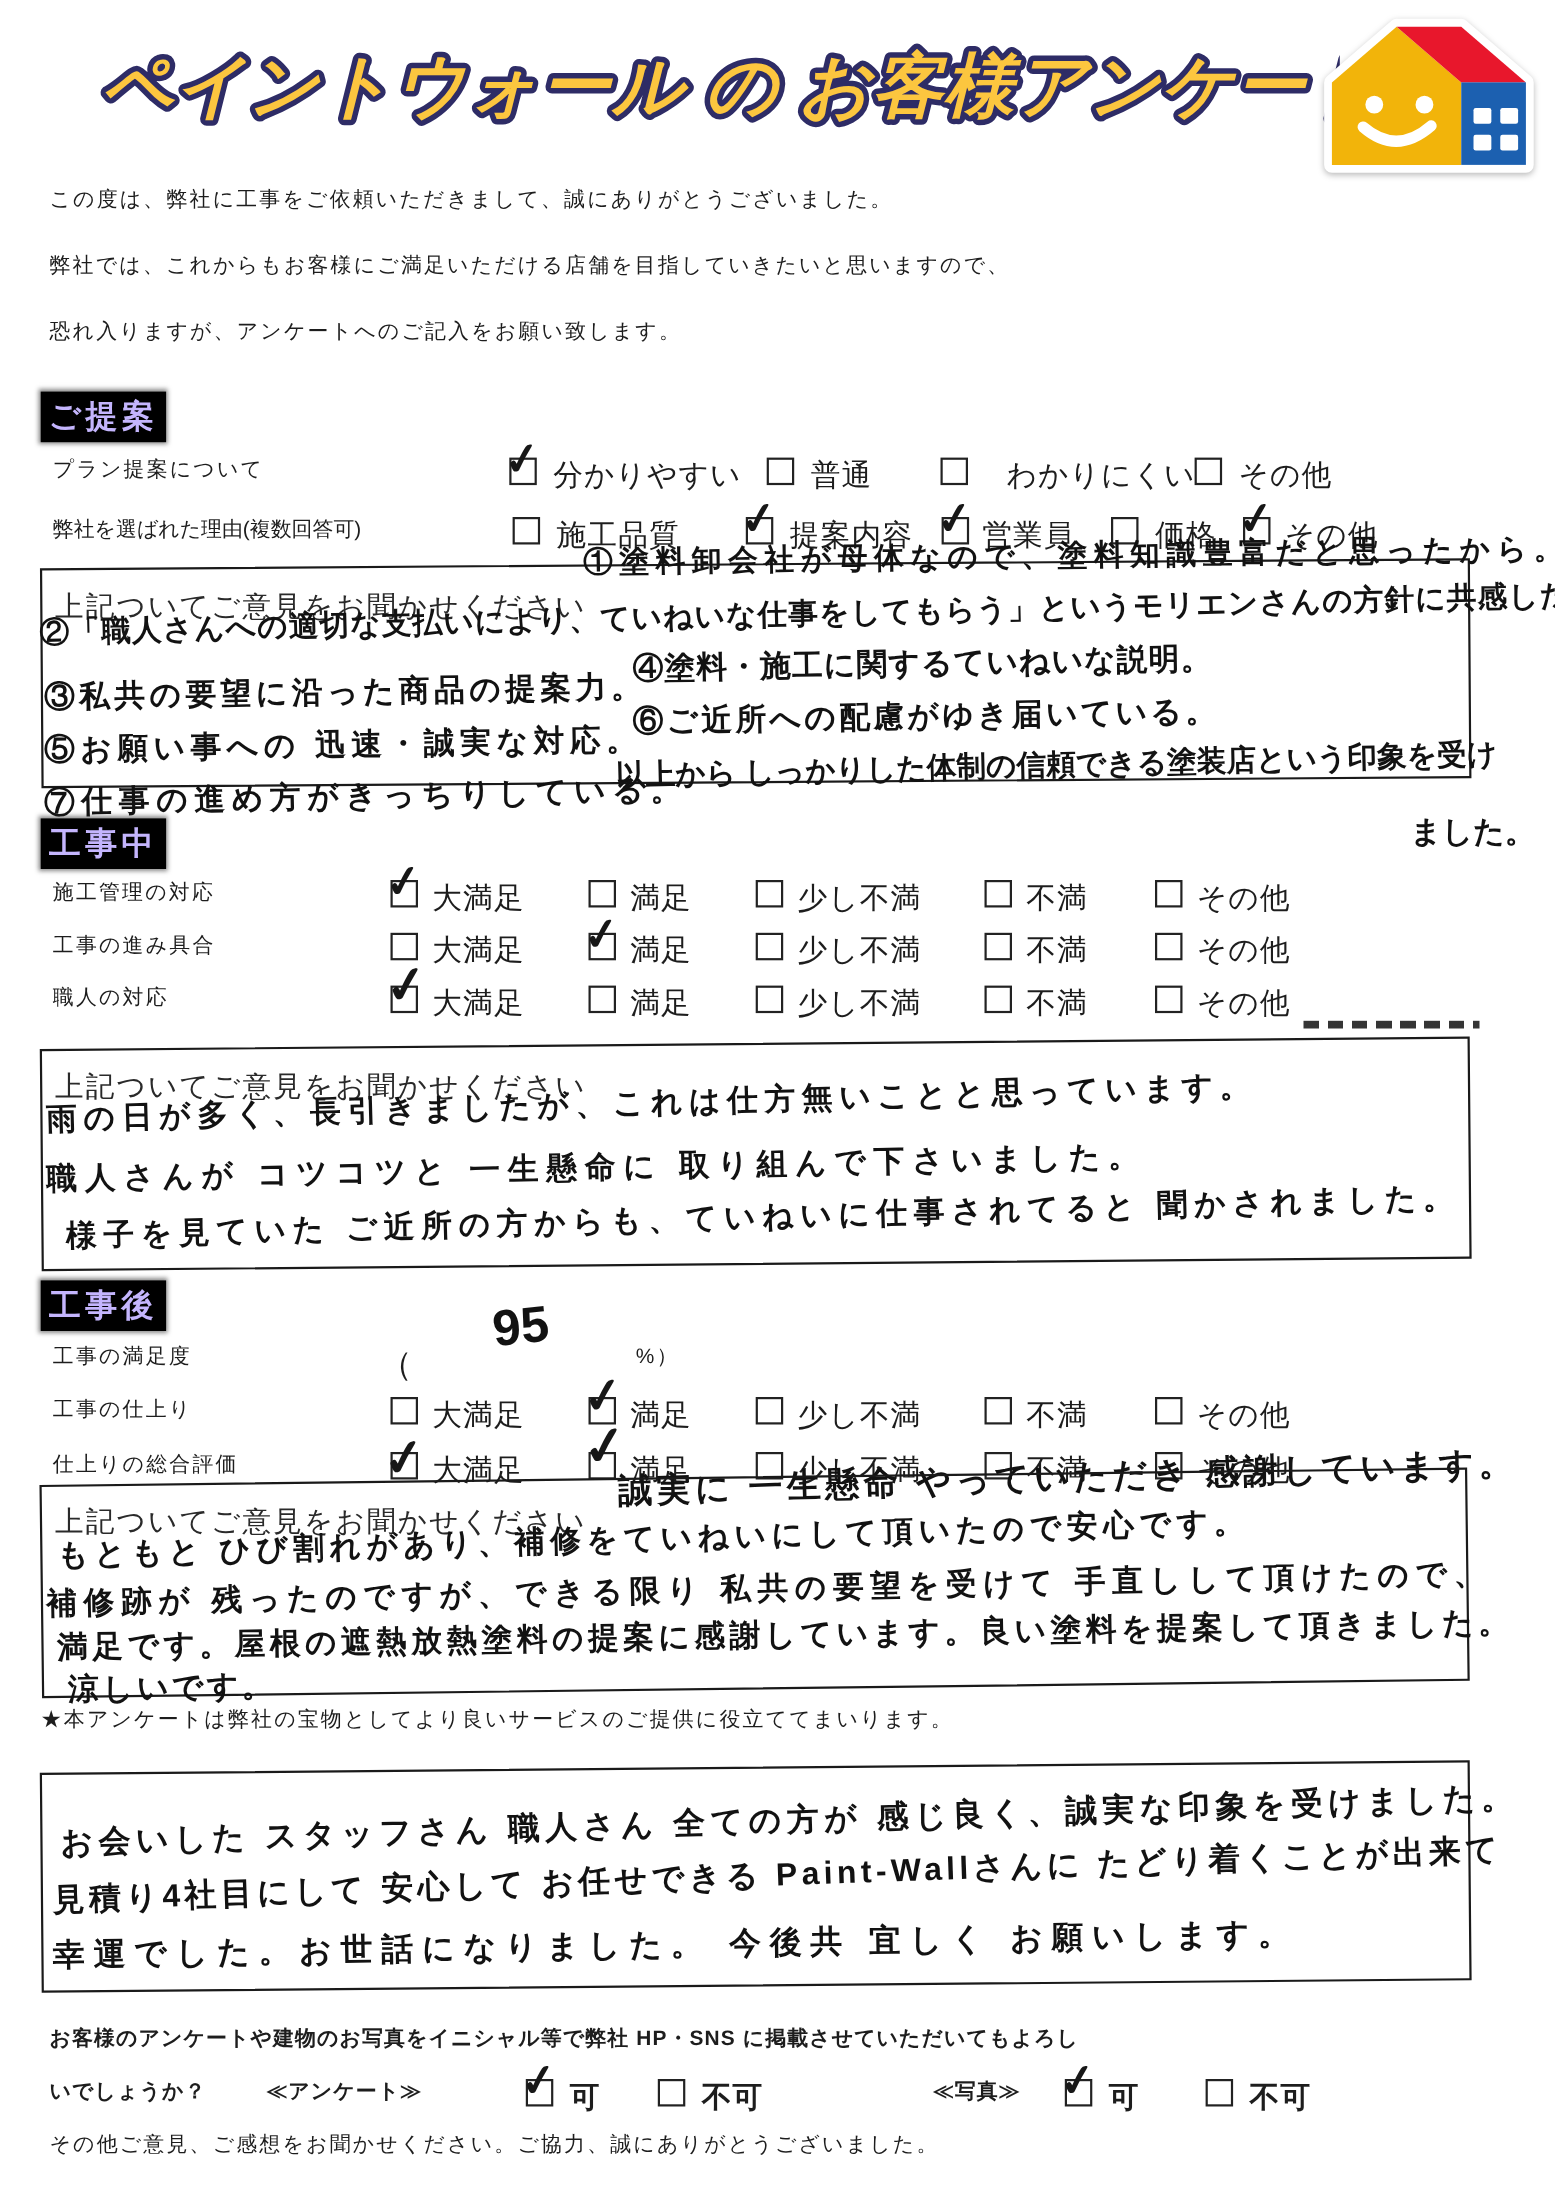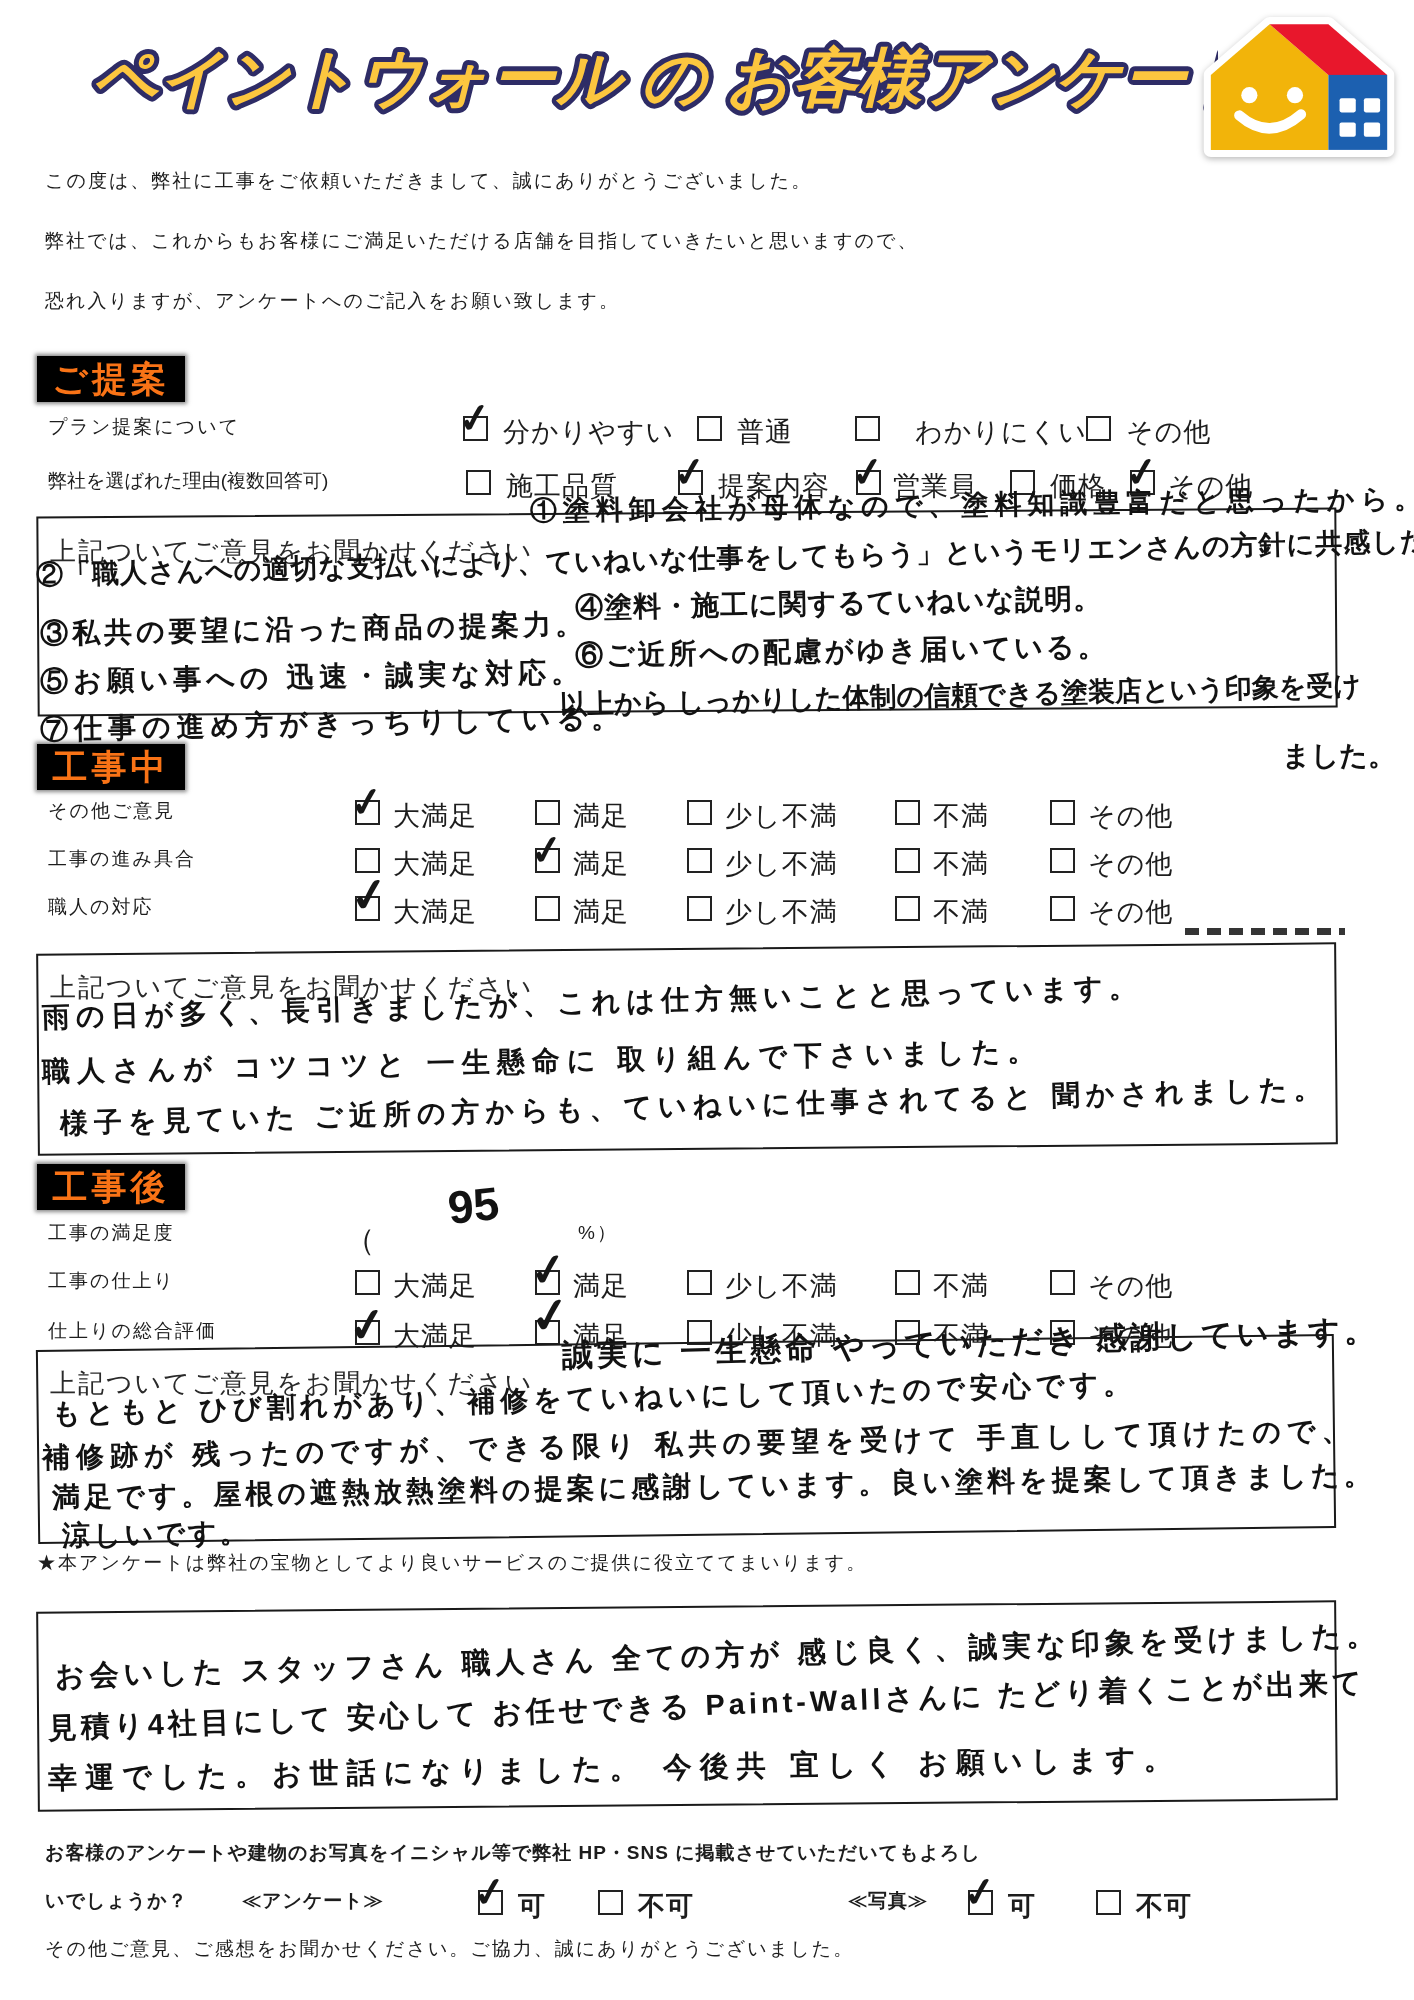--- a/index.html
+++ b/index.html
@@ -4,21 +4,21 @@
 <style>
   html,body{margin:0;padding:0;background:#ffffff;}
   .page{
     position:relative;width:1414px;height:2000px;background:#ffffff;
     font-family:"Liberation Sans",sans-serif;color:#1d1d1d;overflow:hidden;
   }
   .abs{position:absolute;}
   .print{font-size:19px;letter-spacing:2px;color:#1d1d1d;white-space:nowrap;}
   .prompt{font-size:26px;letter-spacing:2px;color:#2a2a2a;white-space:nowrap;}
   .sec-label{
-    width:148px;height:46px;background:#000;color:#f97316;font-size:35px;font-weight:bold;
+    width:114px;height:46px;background:#000;color:#c4b5fd;font-size:29px;font-weight:bold;
     display:flex;align-items:center;justify-content:center;letter-spacing:4px;
     box-shadow:0 0 4px 2px rgba(40,40,40,.55);
   }
   .row{position:absolute;left:0;width:1414px;height:36px;}
   .row .lbl{position:absolute;top:2px;}
   .cb{position:absolute;top:4px;width:21px;height:21px;border:2px solid #222;background:#fff;}
   .mark{
     position:absolute;top:-14px;font-size:40px;font-weight:700;color:#171717;
     transform:rotate(-8deg);pointer-events:none;white-space:nowrap;line-height:1;
   }
@@ -111,21 +111,21 @@
   <div class="hw" style="left:575px;top:592px;font-size:28px;letter-spacing:1px;transform:rotate(-1deg);">④塗料・施工に関するていねいな説明。</div>
   <div class="hw" style="left:40px;top:666px;font-size:28px;letter-spacing:5px;transform:rotate(-1deg);">⑤お願い事への 迅速・誠実な対応。</div>
   <div class="hw" style="left:575px;top:640px;font-size:28px;letter-spacing:3px;transform:rotate(-1deg);">⑥ご近所への配慮がゆき届いている。</div>
   <div class="hw" style="left:40px;top:714px;font-size:28px;letter-spacing:6px;transform:rotate(-1.2deg);">⑦仕事の進め方がきっちりしている。</div>
   <div class="hw" style="left:560px;top:690px;font-size:27px;letter-spacing:0;transform:rotate(-1.4deg);">以上から しっかりした体制の信頼できる塗装店という印象を受け</div>
   <div class="hw" style="left:1282px;top:740px;font-size:28px;">ました。</div>
 
   <div class="abs sec-label" style="left:37px;top:744px;">工事中</div>
 
   <div class="row" style="top:796px;">
-    <span class="lbl print" style="left:48px;">その他ご意見</span>
+    <span class="lbl print" style="left:48px;">施工管理の対応</span>
     <span class="cb" style="left:355px;"></span>
     <span class="mark" style="left:350px;">✓</span>
     <span class="optlbl" style="left:393px;">大満足</span>
     <span class="cb" style="left:535px;"></span>
     <span class="mark" style="left:530px;"></span>
     <span class="optlbl" style="left:573px;">満足</span>
     <span class="cb" style="left:687px;"></span>
     <span class="mark" style="left:682px;"></span>
     <span class="optlbl" style="left:725px;">少し不満</span>
     <span class="cb" style="left:895px;"></span>

